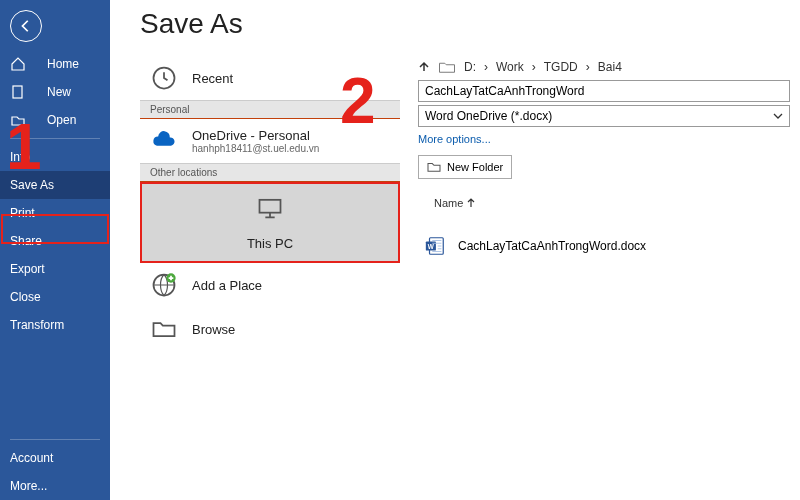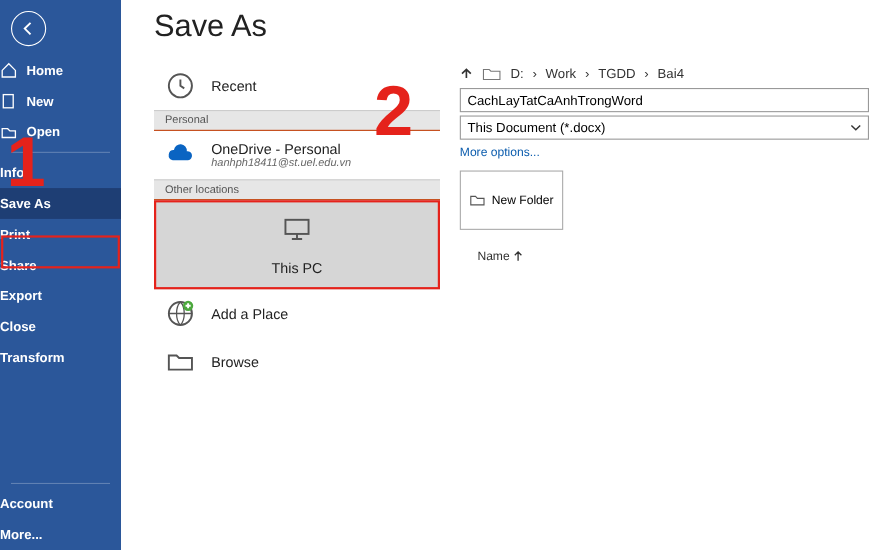--- a/index.html
+++ b/index.html
@@ -1,44 +1,44 @@
 <!DOCTYPE html>
 <html><head>
 <meta charset="utf-8">
 <style>
 * { box-sizing: border-box; margin: 0; padding: 0; font-family: "Segoe UI", Arial, sans-serif; }
 body { width: 800px; height: 500px; overflow: hidden; background: #fff; position: relative; }
 
 .sidebar { position: absolute; left: 0; top: 0; width: 110px; height: 500px; background: #2b579a; color: #fff; display: flex; flex-direction: column; padding-top: 10px; }
 .sidebar .back { width: 32px; height: 32px; margin-left: 10px; margin-bottom: 8px; display: flex; align-items: center; justify-content: center; border: 1.5px solid #fff; border-radius: 50%; cursor: pointer; }
 .sidebar .back svg { width: 14px; height: 14px; }
-.sidebar .item { display: flex; align-items: center; gap: 8px; padding: 6px 0; font-size: 12px; cursor: pointer; position: relative; height: 28px; font-weight: bold; }
+.sidebar .item { display: flex; align-items: center; gap: 21px; padding: 6px 10px; font-size: 12px; cursor: pointer; position: relative; height: 28px; }
 .sidebar .item.selected { background: #1e3e74; }
 .sidebar .item .ico { width: 16px; height: 16px; flex-shrink: 0; display: flex; align-items: center; justify-content: center; }
 .sidebar .divider { height: 1px; background: rgba(255,255,255,0.25); margin: 4px 10px; }
 .sidebar .spacer { flex: 1; }
 
 .title { position: absolute; left: 140px; top: 8px; font-size: 28px; font-weight: 300; color: #222; }
 
 .col1 { position: absolute; left: 140px; top: 56px; width: 260px; }
 .col1 .opt { display: flex; align-items: center; gap: 14px; padding: 8px 10px; font-size: 13px; color: #222; cursor: pointer; }
 .col1 .opt.selected { background: #d6d6d6; border: 2px solid #e5221b; flex-direction: column; }
 .col1 .opt .ico { width: 28px; height: 28px; display: flex; align-items: center; justify-content: center; color: #555; }
-.col1 .opt .txt2 { font-size: 10px; color: #666; font-style: italic; }
+.col1 .opt .txt2 { font-size: 10px; color: #666; }
 .col1 .section { background: #e6e6e6; font-size: 10px; color: #555; padding: 3px 10px; border-top: 1px solid #ccc; border-bottom: 1px solid #c2410c; }
 
 .col2 { position: absolute; left: 418px; top: 58px; right: 10px; bottom: 10px; }
 .crumbs { display: flex; align-items: center; gap: 8px; font-size: 12px; color: #333; padding: 2px 0; }
 .crumbs .up { cursor: pointer; }
 .crumbs .fld { width: 18px; height: 14px; }
 .inputrow { margin-top: 4px; }
 .inputrow input, .inputrow .select { width: 100%; font-size: 12px; padding: 3px 6px; border: 1px solid #999; background: #fff; }
 .inputrow .select { display: flex; align-items: center; justify-content: space-between; cursor: pointer; margin-top: 3px; }
 .more { font-size: 11px; color: #0b5cad; cursor: pointer; padding: 6px 0 10px; display: inline-block; }
-.newfolder { display: inline-flex; align-items: center; gap: 6px; font-size: 11px; border: 1px solid #aaa; padding: 20px 8px; cursor: pointer; }
+.newfolder { display: inline-flex; align-items: center; gap: 6px; font-size: 11px; border: 1px solid #aaa; padding: 5px 8px; cursor: pointer; }
 .newfolder .nfico { width: 14px; height: 12px; }
 .listhead { margin-top: 18px; font-size: 11px; color: #333; display: flex; align-items: center; gap: 4px; padding-left: 16px; }
 .fileentry { margin-top: 26px; display: flex; align-items: center; gap: 12px; font-size: 12px; padding-left: 6px; }
 .fileentry .wicon { width: 22px; height: 22px; }
 
 .ann1 { position: absolute; left: 6px; top: 110px; font-size: 64px; font-weight: 800; color: #e5221b; pointer-events: none; }
 .ann2 { position: absolute; left: 340px; top: 64px; font-size: 64px; font-weight: 800; color: #e5221b; pointer-events: none; }
 .redbox-saveas { position: absolute; left: 1px; top: 214px; width: 108px; height: 30px; border: 2px solid #e5221b; pointer-events: none; }
 
 svg { display: block; }
@@ -181,21 +181,21 @@
     <span>›</span>
     <span>Work</span>
     <span>›</span>
     <span>TGDD</span>
     <span>›</span>
     <span>Bai4</span>
   </div>
   <div class="inputrow">
     <input type="text" value="CachLayTatCaAnhTrongWord" style="">
     <div class="select">
-      <span>This Document (*.docx)</span>
+      <span>Word OneDrive (*.docx)</span>
       <span>
           <svg width="10" height="6" viewBox="0 0 10 6">
             <path d="M1 1 L5 5 L9 1" stroke="#333" stroke-width="1.3" fill="none"></path>
           </svg>
         </span>
     </div>
   </div>
   <span class="more">More options...</span>
   <div>
     <span class="newfolder">
@@ -206,16 +206,27 @@
         </span>
       <span>New Folder</span>
     </span>
   </div>
   <div class="listhead">
     <span>Name</span>
     <svg width="8" height="10" viewBox="0 0 8 10">
         <path d="M4 9 V1 M1 4 L4 1 L7 4" stroke="#333" stroke-width="1.2" fill="none"></path>
       </svg>
   </div>
+  <div class="fileentry">
+    <span>
+      <svg class="wicon" viewBox="0 0 24 24">
+          <rect x="6" y="3" width="15" height="18" rx="1" fill="#fff" stroke="#2b579a" stroke-width="1.3"></rect>
+          <rect x="2" y="7" width="11" height="10" rx="1" fill="#2b579a"></rect>
+          <text x="7.5" y="15" font-size="7" fill="#fff" text-anchor="middle" font-weight="bold">W</text>
+          <path d="M9 6 H19 M9 9 H19 M15 12 H19 M15 15 H19 M9 18 H19" stroke="#a9c1e4" stroke-width="1"></path>
+        </svg>
+    </span>
+    <span>CachLayTatCaAnhTrongWord.docx</span>
+  </div>
 </div>
 
 <div class="ann1">1</div>
 <div class="ann2">2</div>
 
 </body></html>

